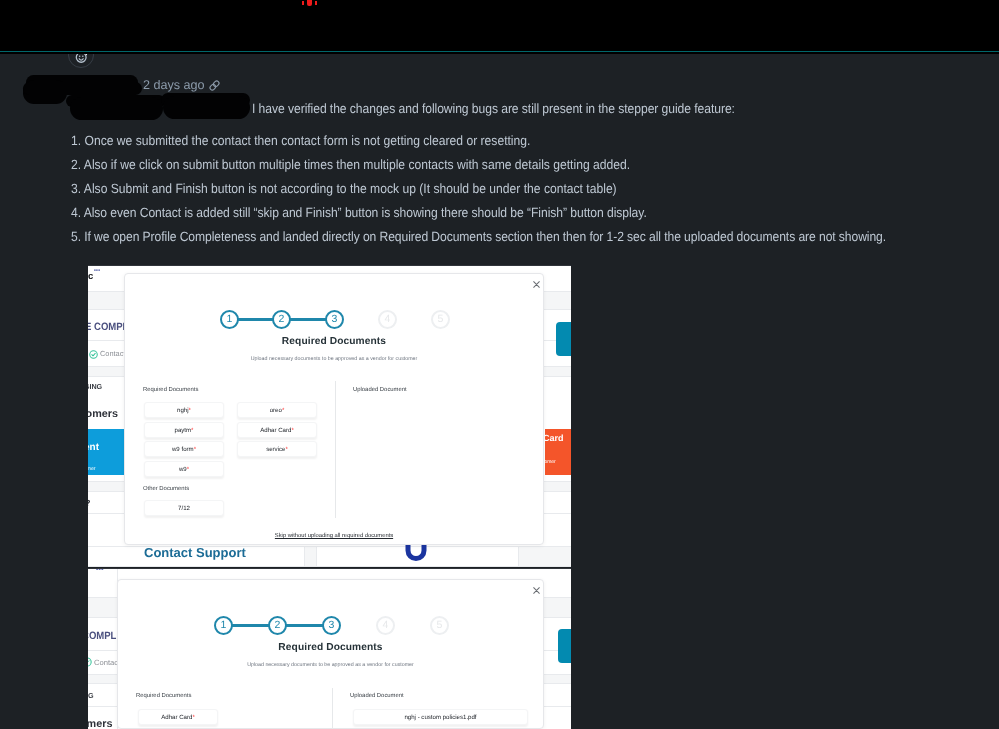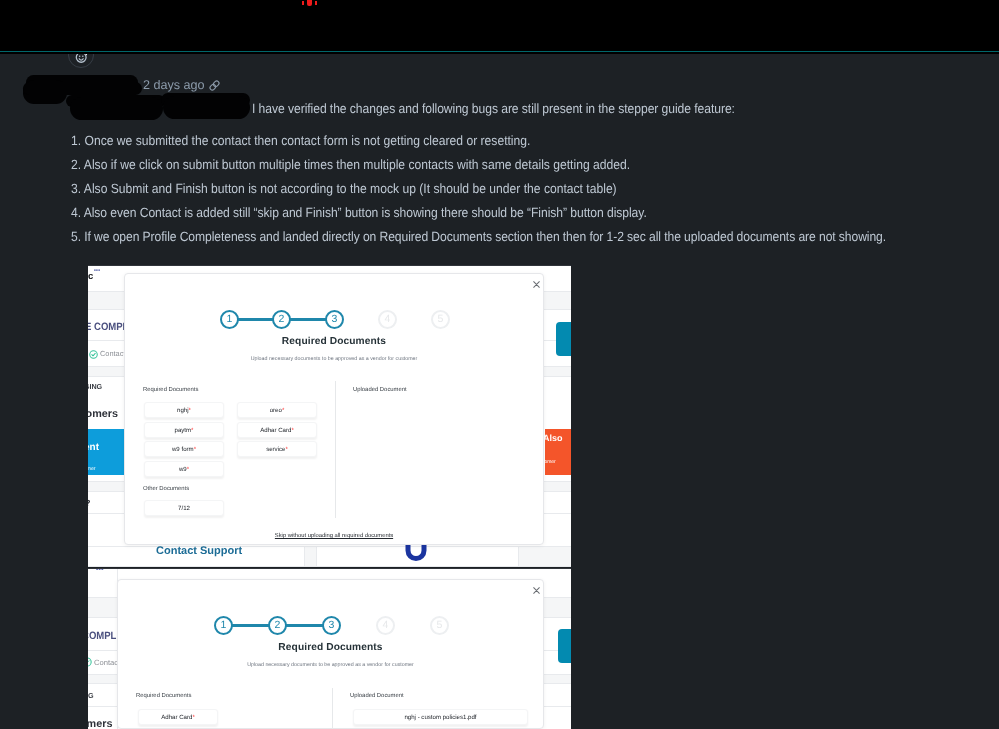--- a/index.html
+++ b/index.html
@@ -144,35 +144,35 @@
       <div class="contact-row" style="left:12px;top:83px;font-size:7.4px;">Contact</div>
       <div class="bg-hr" style="top:100px;"></div>
       <div class="bg-gray" style="top:101px;height:9px;"></div>
       <div class="bg-hr" style="top:110px;"></div>
       <div class="sec-label" style="left:-4px;top:116px;">GING</div>
       <div class="cust-label" style="left:-6px;top:142px;font-size:10.8px;">tomers</div>
       <div class="blue-card" style="left:0px;top:163px;width:42px;height:46px;"></div>
       <div class="card-t1" style="left:-4px;top:176px;font-size:10px;">ent</div>
       <div class="card-t2" style="left:-4px;top:200px;font-size:5px;">omer</div>
       <div class="orange-card" style="left:457px;top:163px;width:26px;height:46px;"></div>
-      <div class="card-t1" style="left:455px;top:167px;font-size:9px;">Also</div>
+      <div class="card-t1" style="left:455px;top:167px;font-size:9px;">Card</div>
       <div class="card-t2" style="left:455px;top:193px;font-size:5px;">tomer</div>
       <div class="bg-hr" style="top:215px;"></div>
       <div class="bg-gray" style="top:216px;height:9px;"></div>
       <div class="bg-hr" style="top:225px;"></div>
       <div class="qmark" style="left:-3px;top:232px;font-size:9px;">?</div>
       <div class="bg-hr" style="top:247px;"></div>
       <div class="bg-gray" style="left:430px;top:280px;width:53px;height:21px;"></div>
       <div class="bg-gray" style="left:216px;top:280px;width:13px;height:21px;"></div>
       <div class="bg-vr" style="left:216px;top:280px;height:21px;"></div>
       <div class="bg-vr" style="left:228px;top:280px;height:21px;"></div>
       <div class="bg-vr" style="left:430px;top:280px;height:21px;"></div>
       <div class="bg-hr" style="top:280px;"></div>
       <div class="bg-hr" style="top:300px;"></div>
-      <div class="contact-support" style="left:68px;top:279px;font-size:11px;">Contact Support</div>
+      <div class="contact-support" style="left:56px;top:279px;font-size:13px;">Contact Support</div>
       <svg class="u-shape" style="left:317px;top:277px;" width="22" height="20" viewBox="0 0 22 20">
         <path d="M3 0v7.5a8 8 0 0 0 16 0V0" fill="none" stroke="#1b35a0" stroke-width="5" stroke-linecap="butt"></path>
       </svg>
       <div class="teal-btn" style="left:468px;top:56px;width:30px;height:34px;"></div>
     </div>
 
     <div class="modal" style="left:36px;top:7px;width:420px;height:272px;">
       <div class="mclose" style="left:408px;top:7px;"><svg width="7" height="7" viewBox="0 0 10 10">
             <path d="M1 1L9 9M9 1L1 9" stroke="#6a6e73" stroke-width="1.5" stroke-linecap="round"></path>
           </svg></div>

